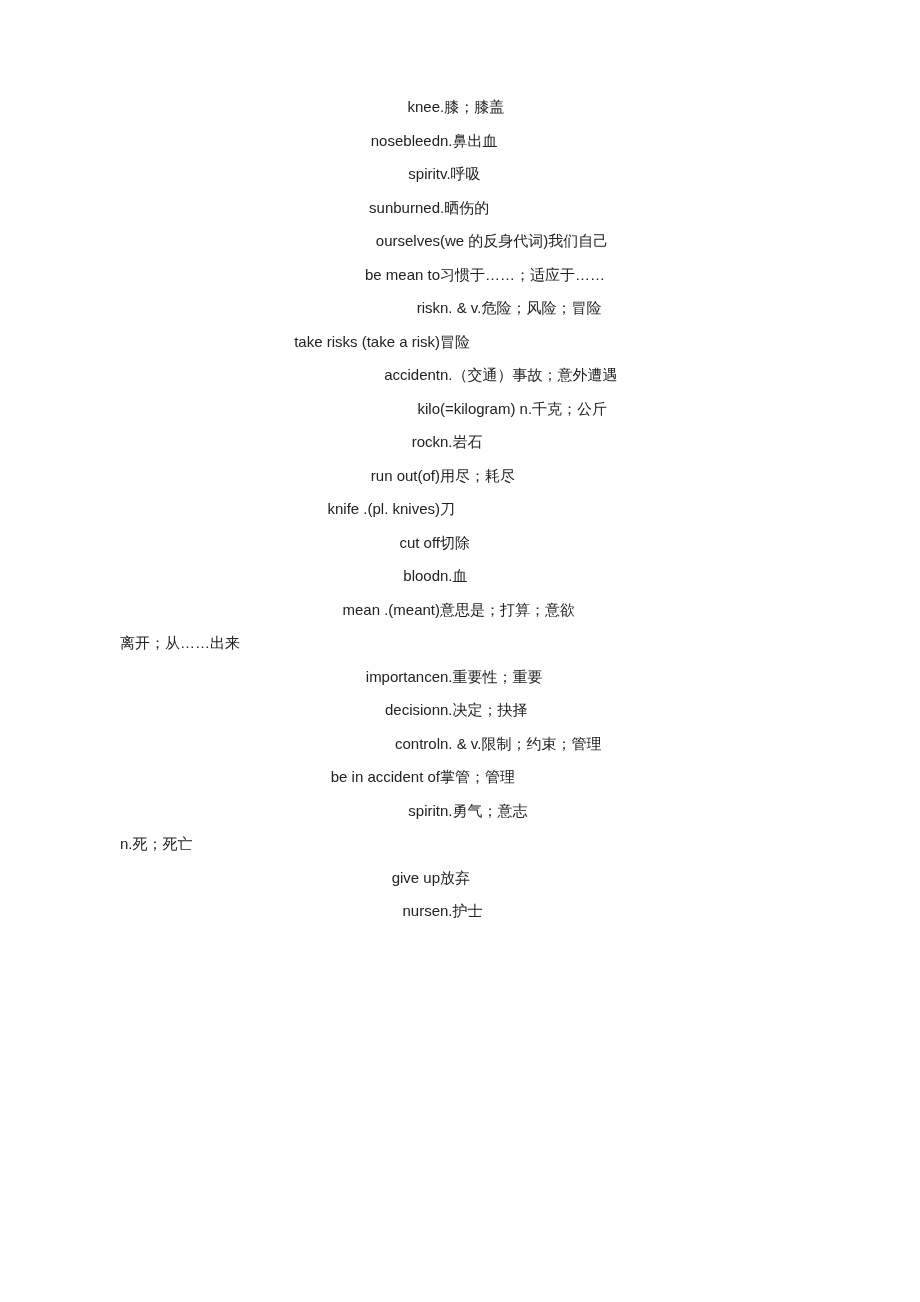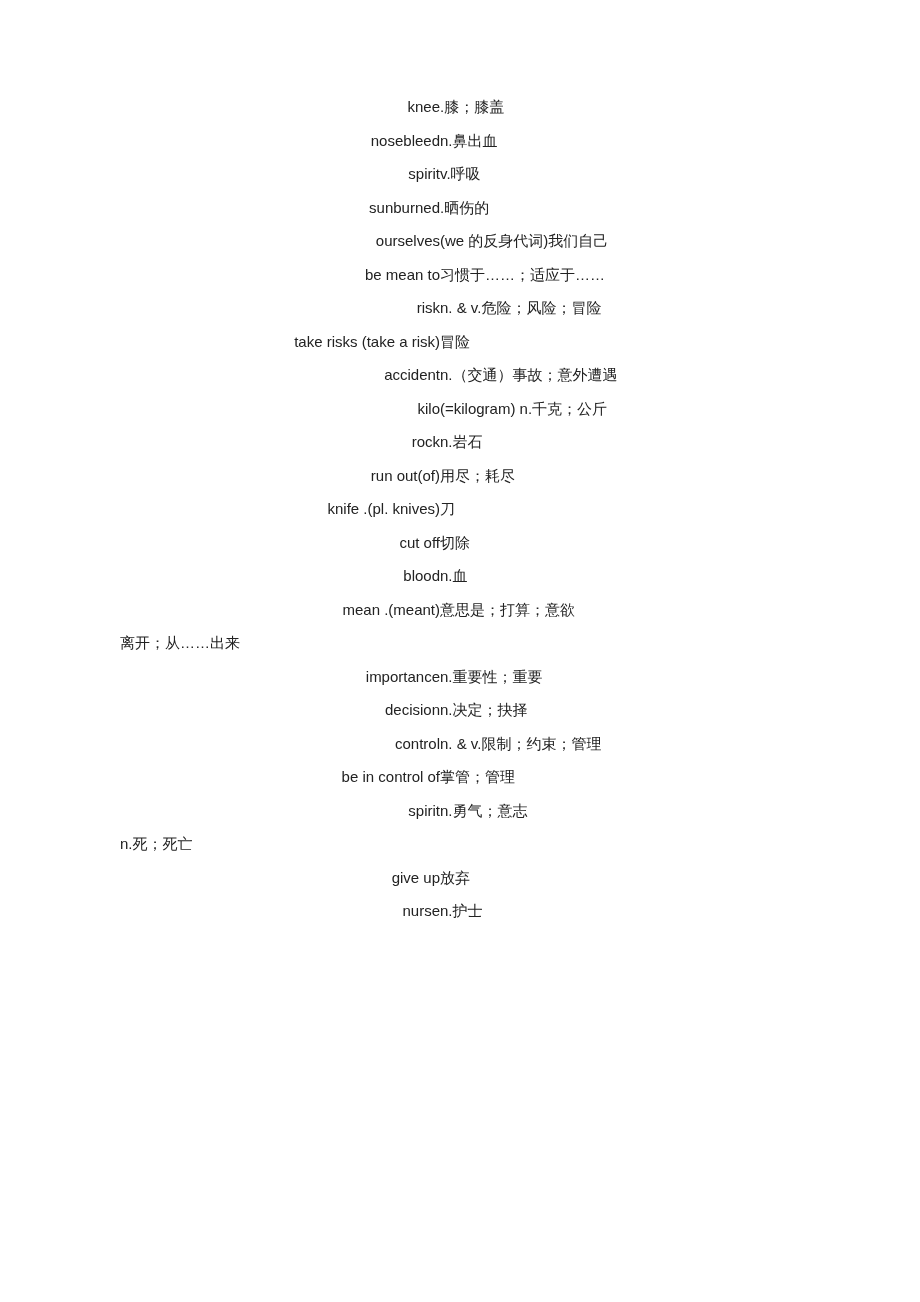--- a/index.html
+++ b/index.html
@@ -117,21 +117,21 @@
     </div>
     <div class="vocab-row">
       <span class="vocab-en">decision</span>
       <span class="vocab-zh">n.决定；抉择</span>
     </div>
     <div class="vocab-row">
       <span class="vocab-en">control</span>
       <span class="vocab-zh"> n. &amp; v.限制；约束；管理</span>
     </div>
     <div class="vocab-row">
-      <span class="vocab-en">be in control of</span>
+      <span class="vocab-en">be in accident of</span>
       <span class="vocab-zh"> 掌管；管理</span>
     </div>
     <div class="vocab-row">
       <span class="vocab-en">spirit</span>
       <span class="vocab-zh">n.勇气；意志</span>
     </div>
     <div class="vocab-row">
       <span class="vocab-zh">n.死；死亡</span>
     </div>
     <div class="vocab-row">

